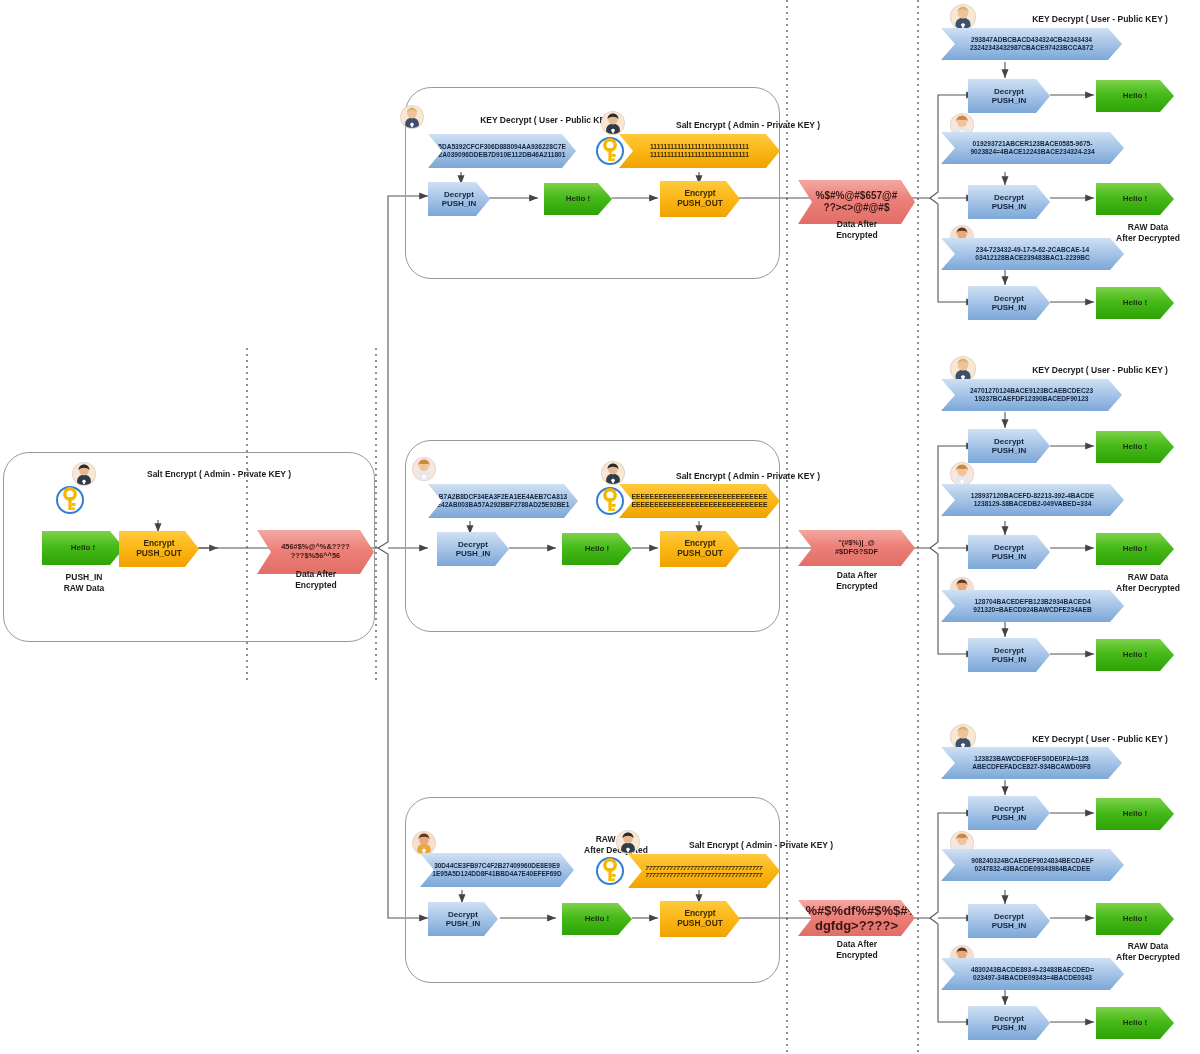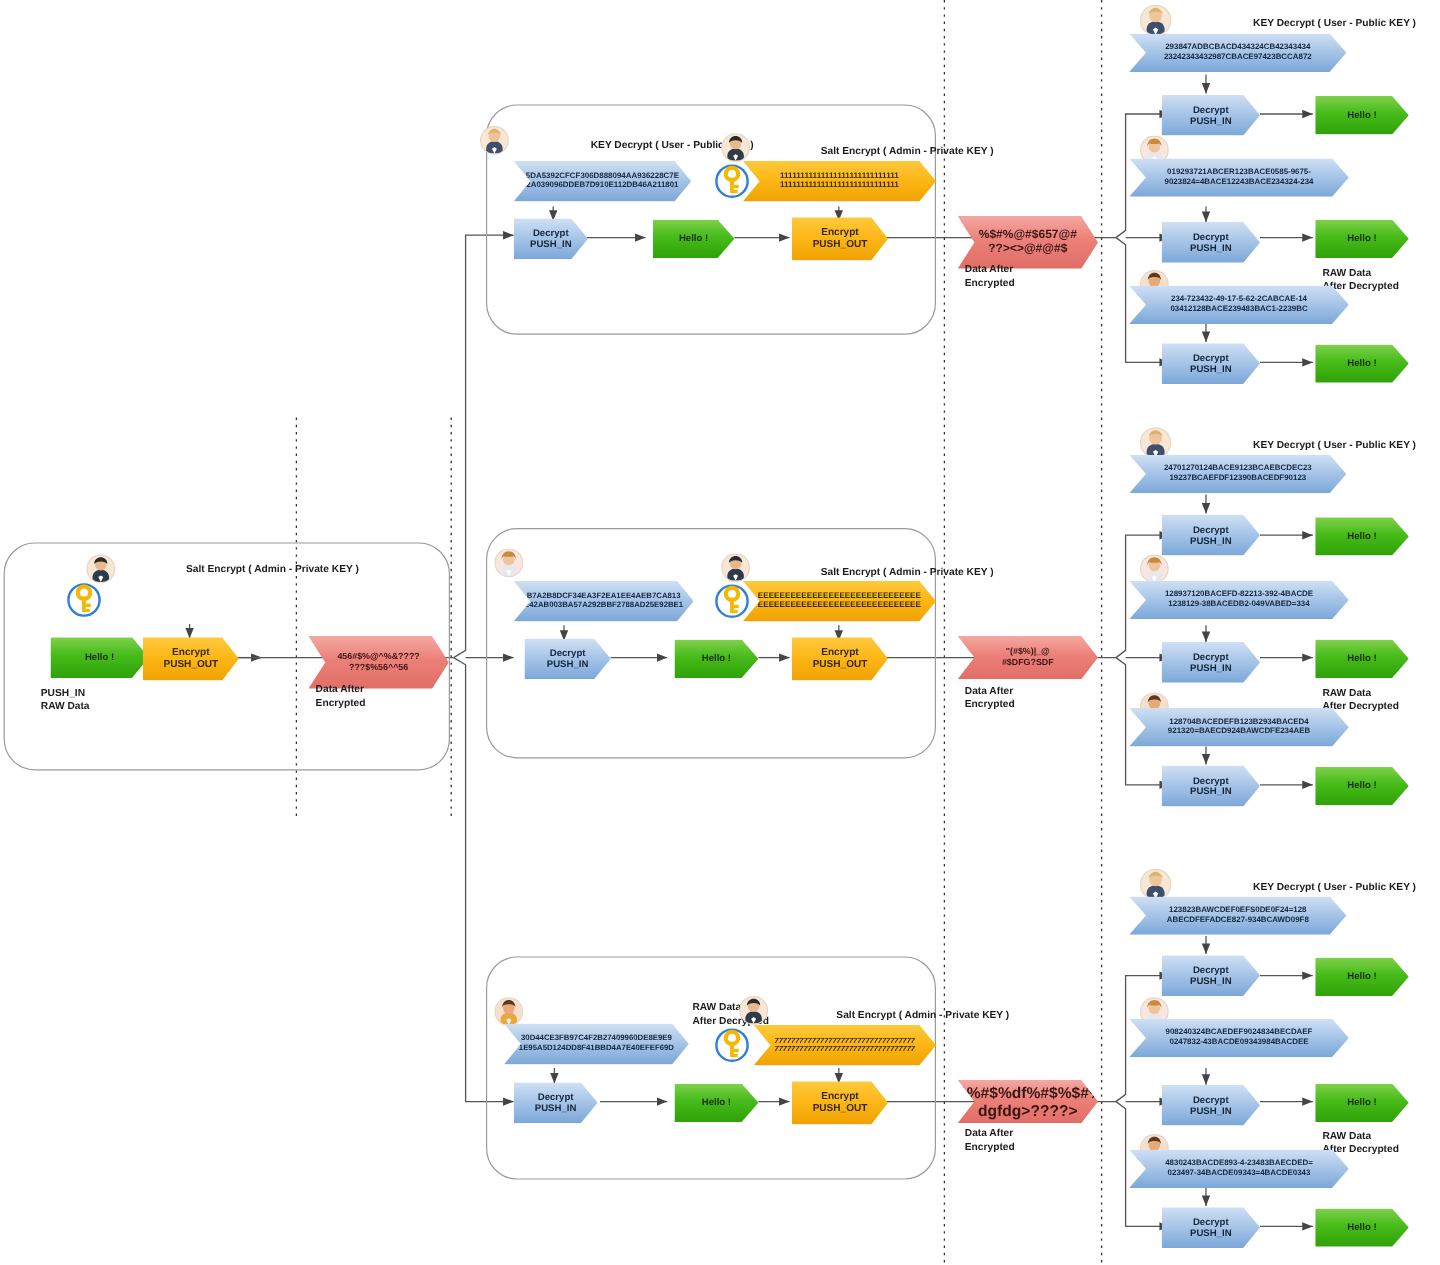--- a/index.html
+++ b/index.html
@@ -56,22 +56,22 @@
   }
   .chev.orange {
     background: linear-gradient(180deg,#ffc93d 0%, #fbb615 50%, #f0a202 100%);
     color:#3a2a00;
   }
   .chev.red {
     background: linear-gradient(180deg,#f4a8a2 0%, #ec8079 45%, #e06e66 100%);
     color:#3a1512;
   }
 
-  .lbl { position: absolute; font-size: 8.5px; font-weight: bold; color:#1b1b1b; line-height:1.25; white-space: pre-line;}
-  .lbl.left { text-align:right; }
+  .lbl { position: absolute; font-size: 8.5px; font-weight: bold; color:#1b1b1b; text-align:center; line-height:1.25; white-space: pre-line;}
+  .lbl.left { text-align:center;margin-left:20px; }
 
   
   .avatar {
     position: absolute;
     border-radius: 50%;
     overflow: hidden;
     background: #f6e3cf;
     border: 1px solid rgba(0,0,0,0.06);
   }
   .avatar svg { display:block; width:100%; height:100%; }

